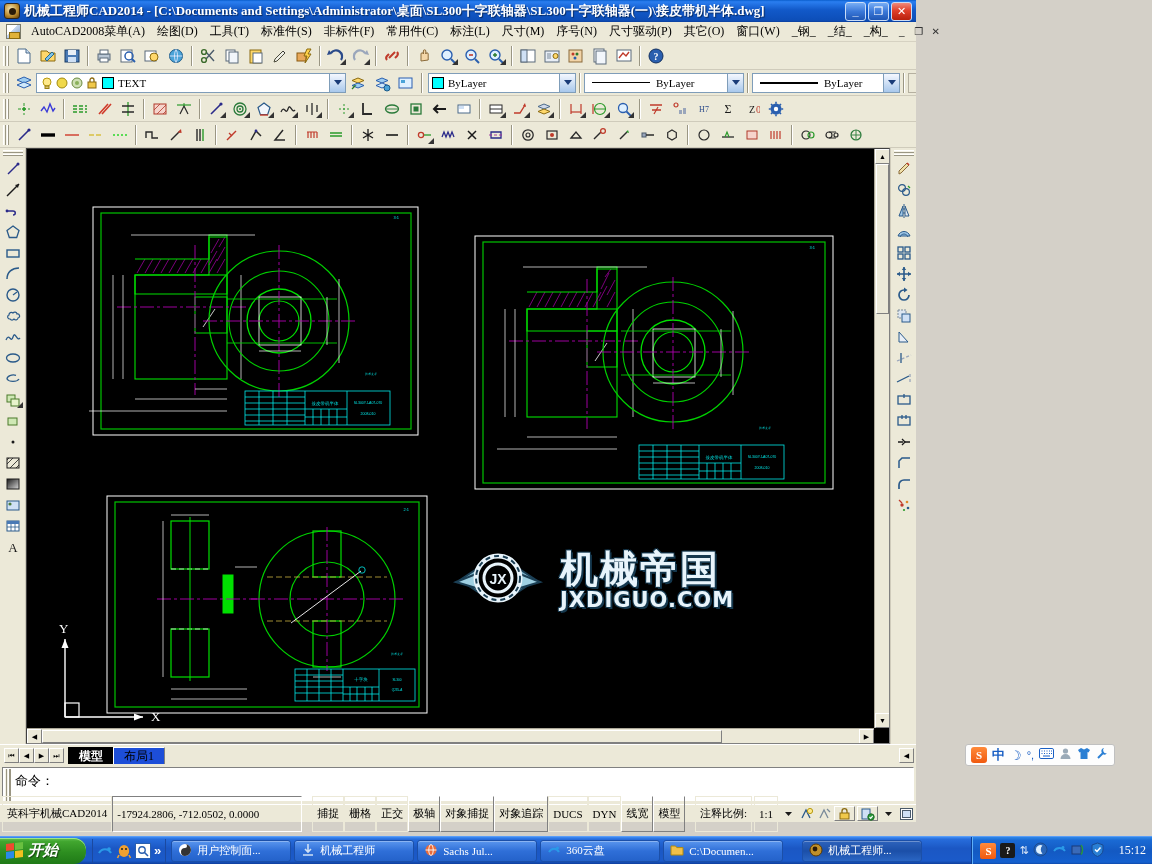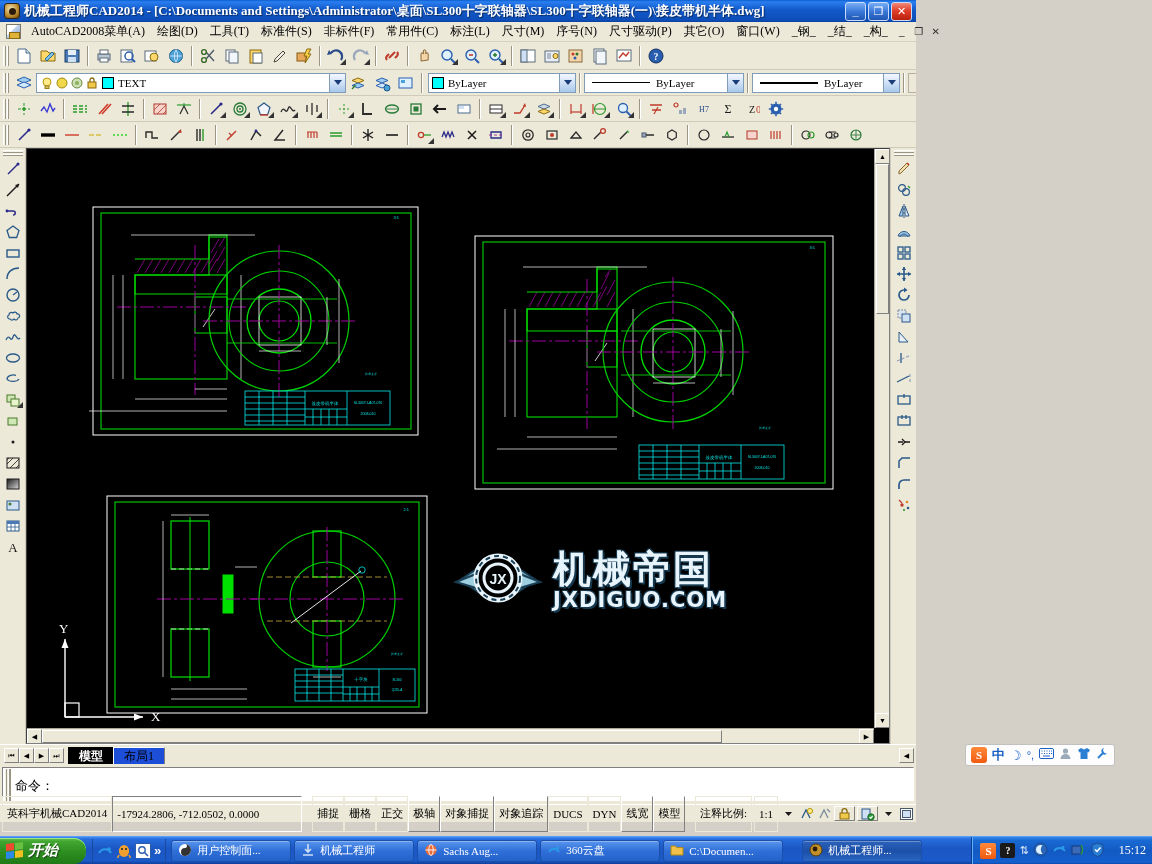--- a/index.html
+++ b/index.html
@@ -173,21 +173,21 @@
   .tab.active{ background:#000; color:#fff; font-weight:bold; border-color:#000; }
   .tabscroll{ position:absolute; right:2px; bottom:1px; width:15px;height:15px;
     background:#ece9d8;border:1px solid #fff;border-right-color:#808080;border-bottom-color:#808080;
     display:flex;align-items:center;justify-content:center;font-size:7px; }
 
   
   .cmdarea{ height:40px; background:#ece9d8; padding:3px 2px 2px 2px; }
   .cmdbox{
     height:34px; background:#fff; border:1px solid #808080;
     border-right-color:#fff;border-bottom-color:#fff;
-    display:flex; align-items:center;
+    display:flex; align-items:flex-start;
   }
   .cmdgrip{ width:7px; height:32px; flex:none; margin:1px 2px 0 1px;
     background:linear-gradient(90deg,#fff 0 1px,#f3f1e6 1px 2px,#9a9683 2px 3px,#f3f1e6 3px 4px,#fff 4px 5px,#9a9683 5px 6px); }
   .cmdtext{
     font-family:"Liberation Serif","DejaVu Serif",serif; font-size:13px;
     padding:4px 0 0 2px; color:#000;
   }
 
   
   .statusbar{
@@ -1273,21 +1273,21 @@
               <path d="M8 32 L26 20 L26 44 Z"></path>
               <path d="M84 32 L66 20 L66 44 Z"></path>
               <path d="M4 34 L24 26 L24 40 Z" fill="#9fd0e2"></path>
               <path d="M88 34 L68 26 L68 40 Z" fill="#9fd0e2"></path>
             </g>
             <circle cx="46" cy="30" r="22" fill="none" stroke="#e8f4fb" stroke-width="5"></circle>
             <circle cx="46" cy="30" r="22" fill="none" stroke="#1b3f55" stroke-width="2" stroke-dasharray="5 4"></circle>
             <circle cx="46" cy="30" r="14" fill="none" stroke="#e8f4fb" stroke-width="3"></circle>
             <text x="46" y="36" font-size="14" font-weight="bold" text-anchor="middle" fill="#e8f4fb" font-family="sans-serif">JX</text>
           </svg>
-          <div style="margin-left:9px">
+          <div style="margin-left:16px">
             <div class="wm-text wm-cn">机械帝国</div>
             <div class="wm-text wm-en">JXDIGUO.COM</div>
           </div>
         </div>
 
         <svg class="crosshair" style="left:960px;top:435px" width="120" height="120">
           <path d="M58 0 v120 M0 58 h120" stroke="#ffffff" stroke-width="1"></path>
           <rect x="50" y="50" width="17" height="17" fill="none" stroke="#ffffff" stroke-width="1"></rect>
         </svg>
 
@@ -1596,21 +1596,21 @@
         <span>机械工程师</span>
       </div>
       <div class="taskbtn">
         <span>
           <svg width="14" height="14" viewBox="0 0 14 14">
               <circle cx="7" cy="7" r="5.5" fill="#e86a3a"></circle>
               <ellipse cx="7" cy="7" rx="2.2" ry="5.5" fill="none" stroke="#fff" stroke-width=".9"></ellipse>
               <path d="M1.5 7h11" stroke="#fff" stroke-width=".9"></path>
             </svg>
         </span>
-        <span>Sachs Aug...</span>
+        <span>Sachs Jul...</span>
       </div>
       <div class="taskbtn">
         <span>
           <svg width="14" height="14" viewBox="0 0 14 14">
               <path d="M2 9c2.5-4.5 7.5-4.5 10 0" fill="none" stroke="#2a9ae8" stroke-width="2"></path>
               <circle cx="10.5" cy="5" r="1.5" fill="#2a9ae8"></circle>
             </svg>
         </span>
         <span>360云盘</span>
       </div>

